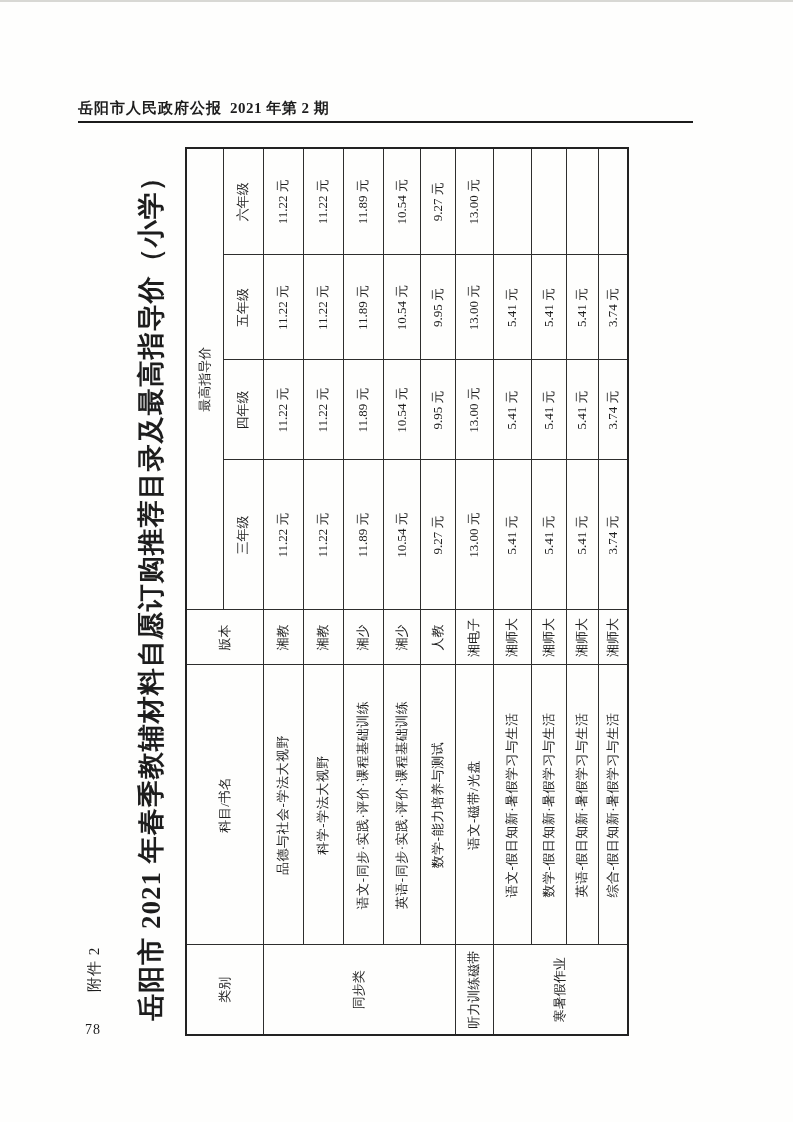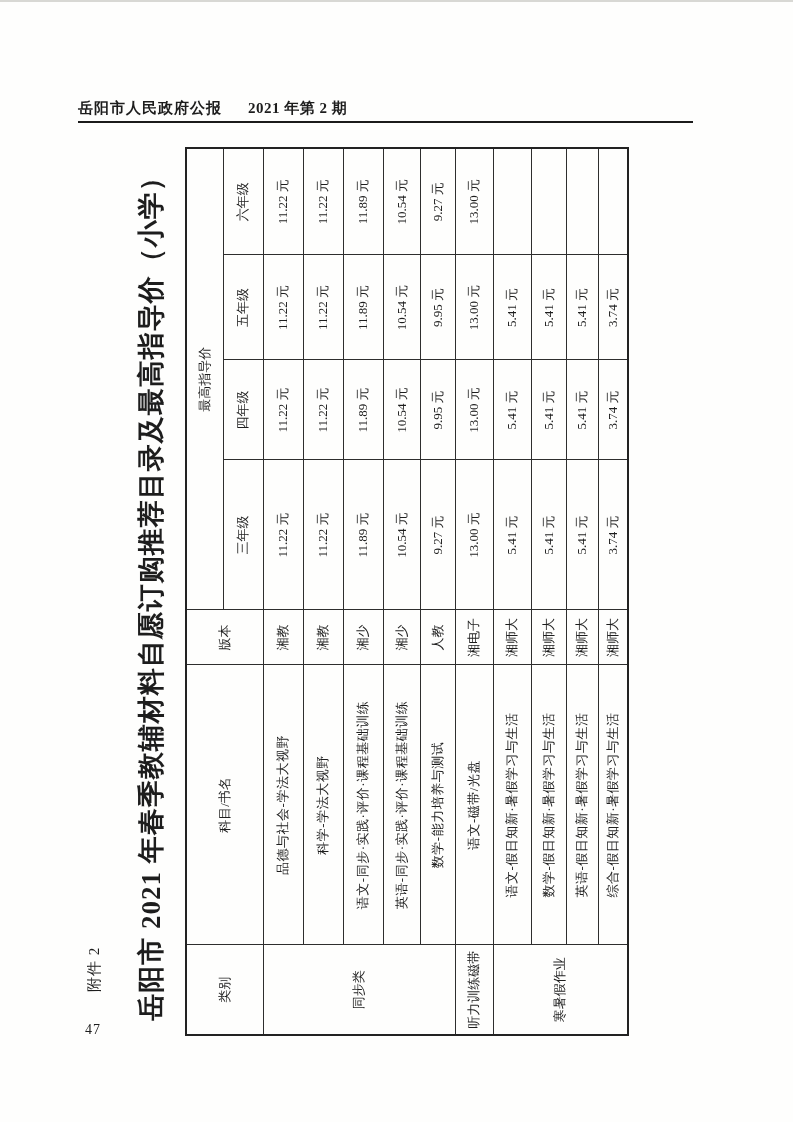--- a/index.html
+++ b/index.html
@@ -14,21 +14,21 @@
   .page{
     position:absolute;left:0;top:0;width:793px;height:1122px;
     background:#fefefd;
     border-top:2px solid #d8d8d4;
   }
   
   .page-header{
     position:absolute;left:78px;top:97px;
     font-size:15px;font-weight:bold;letter-spacing:1px;white-space:nowrap;
   }
-  .page-header .issue{margin-left:26px;letter-spacing:0.5px;}
+  .page-header .issue{margin-left:8px;letter-spacing:0.5px;}
   .header-rule{
     position:absolute;left:78px;top:119px;width:615px;height:2px;
     background:#1b1b1b;
   }
   .page-number{
     position:absolute;left:85px;top:1020px;
     font-size:14px;letter-spacing:1px;
   }
   
   .rotated-wrap{
@@ -192,14 +192,14 @@
               <td>3.74 元</td>
               <td>3.74 元</td>
               <td></td>
             </tr>
           </tbody>
       </table>
 
     </div>
   </div>
 
-  <div class="page-number">47</div>
+  <div class="page-number">78</div>
 </div>
 
 </body></html>

